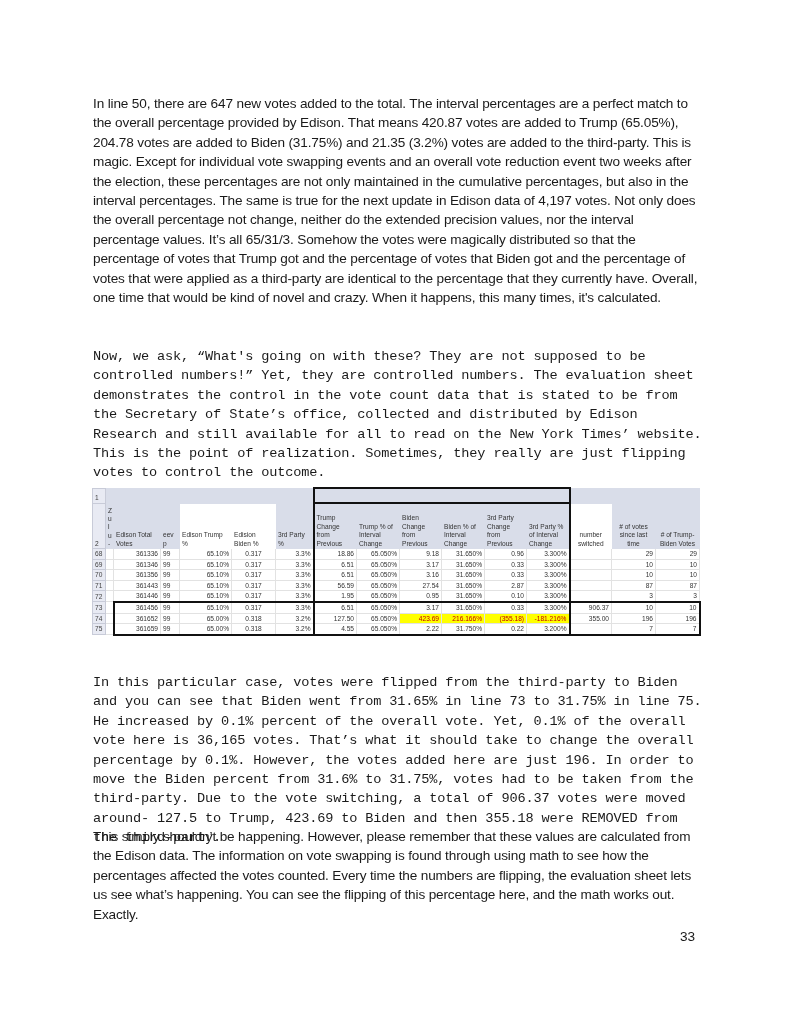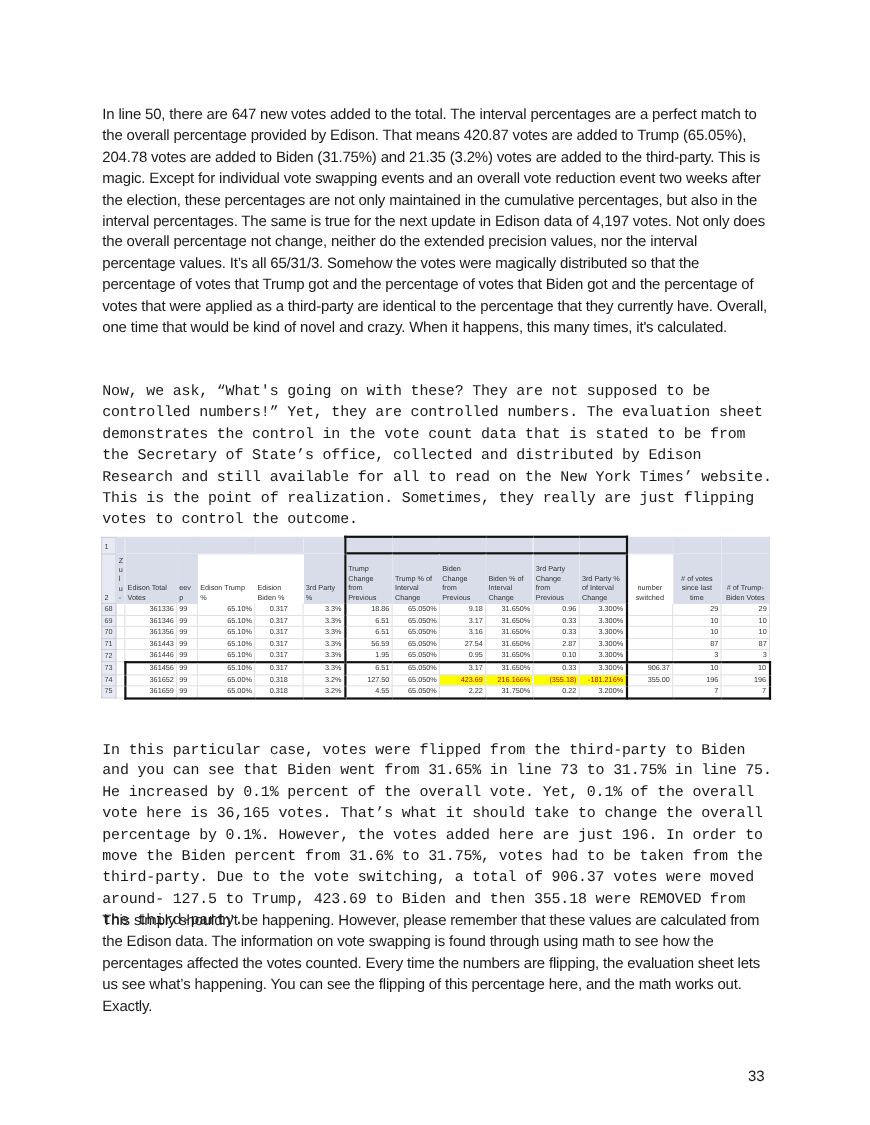--- a/index.html
+++ b/index.html
@@ -6,21 +6,21 @@
   body { width:791px; height:1023px; position:relative; overflow:hidden;
          font-family:"Liberation Sans", sans-serif; color:#1a1a1a; }
   .page { position:absolute; left:0; top:0; width:791px; height:1023px; }
   .para { position:absolute; left:93px; width:610px; font-size:13.6px; line-height:19.4px;
           letter-spacing:-0.15px; margin:0; }
   .p1 { top:94px; }
   .p2 { top:347px;font-family:Liberation Mono, monospace; }
   .p3 { top:460px; }
   .p4 { top:673px;font-family:Liberation Mono, monospace; }
   .p5 { top:827px; }
-  .pagenum { position:absolute; left:680px; top:971px; font-size:13.6px; }
+  .pagenum { position:absolute; left:680px; top:929px; font-size:13.6px; }
 
   
   .sheet { position:absolute; left:92px; top:487px; width:607px; height:162px;
            font-family:"Liberation Sans", sans-serif; font-size:6.6px; color:#333; }
   table.grid { border-collapse:collapse; table-layout:fixed; width:607px; }
   table.grid td { padding:0 2px; white-space:nowrap; overflow:hidden; border:1px solid #e2e2e2;
                   height:9.6px; line-height:9.6px; text-align:right; }
   td.rn { background:#e8eaf3; color:#444; text-align:left !important; border-color:#c8cbd8 !important; padding-left:2px; }
   tr.row1 td { height:13px; background:#d9dde9; border-color:#d9dde9; }
   tr.row1 td.rn { background:#e8eaf3; vertical-align:bottom; }

